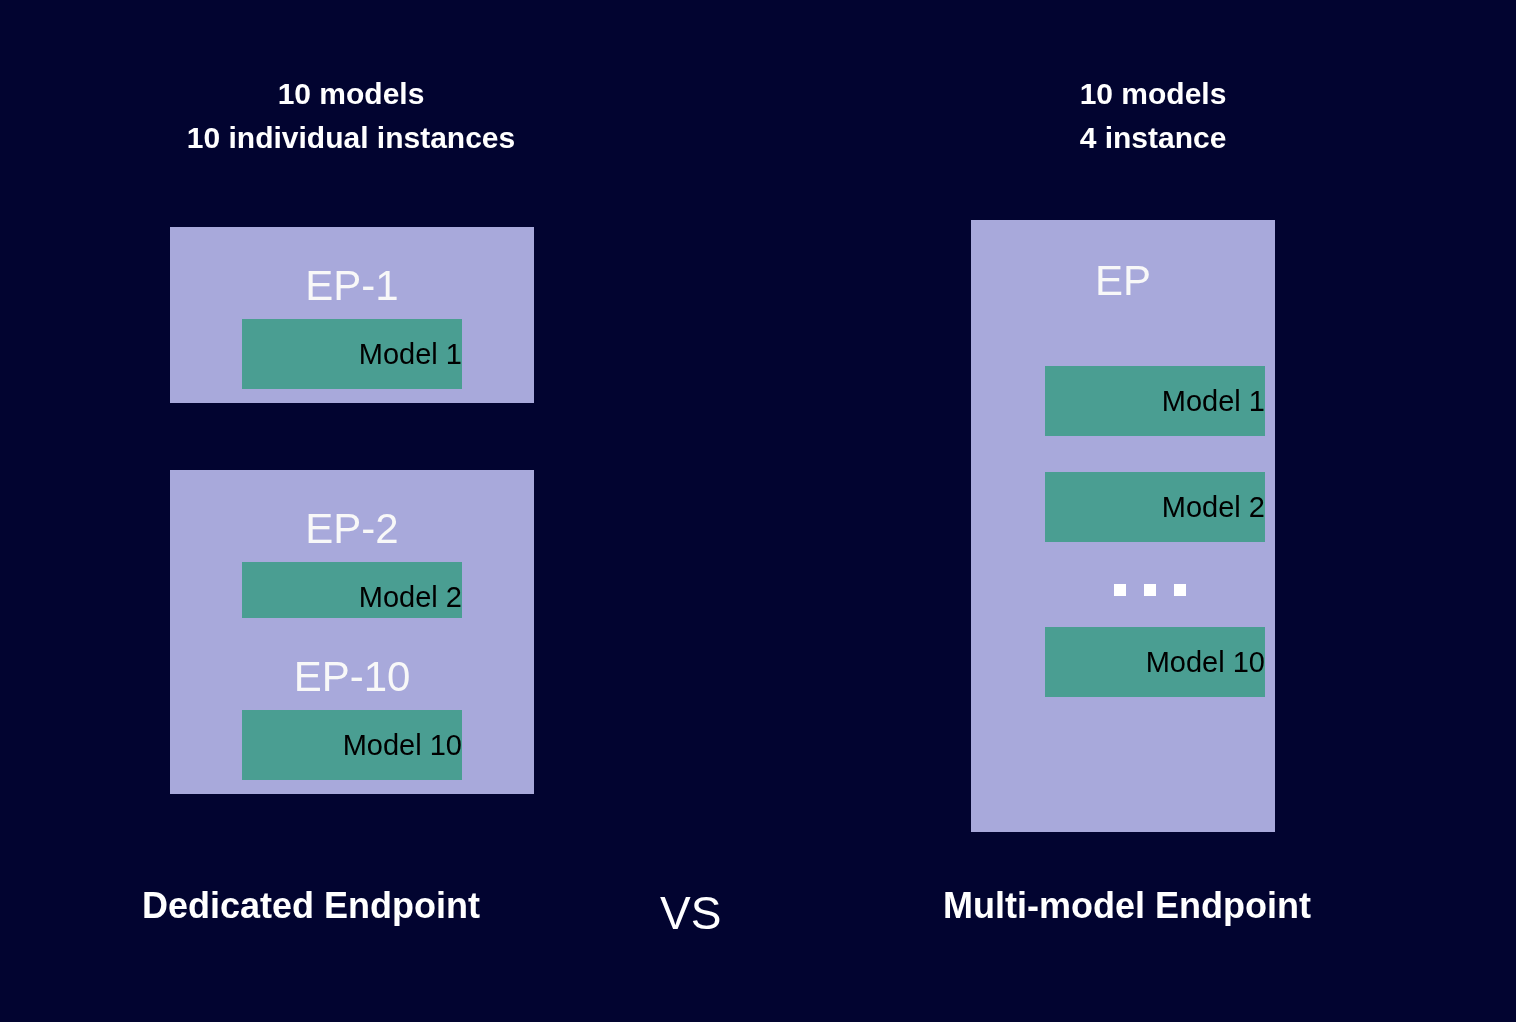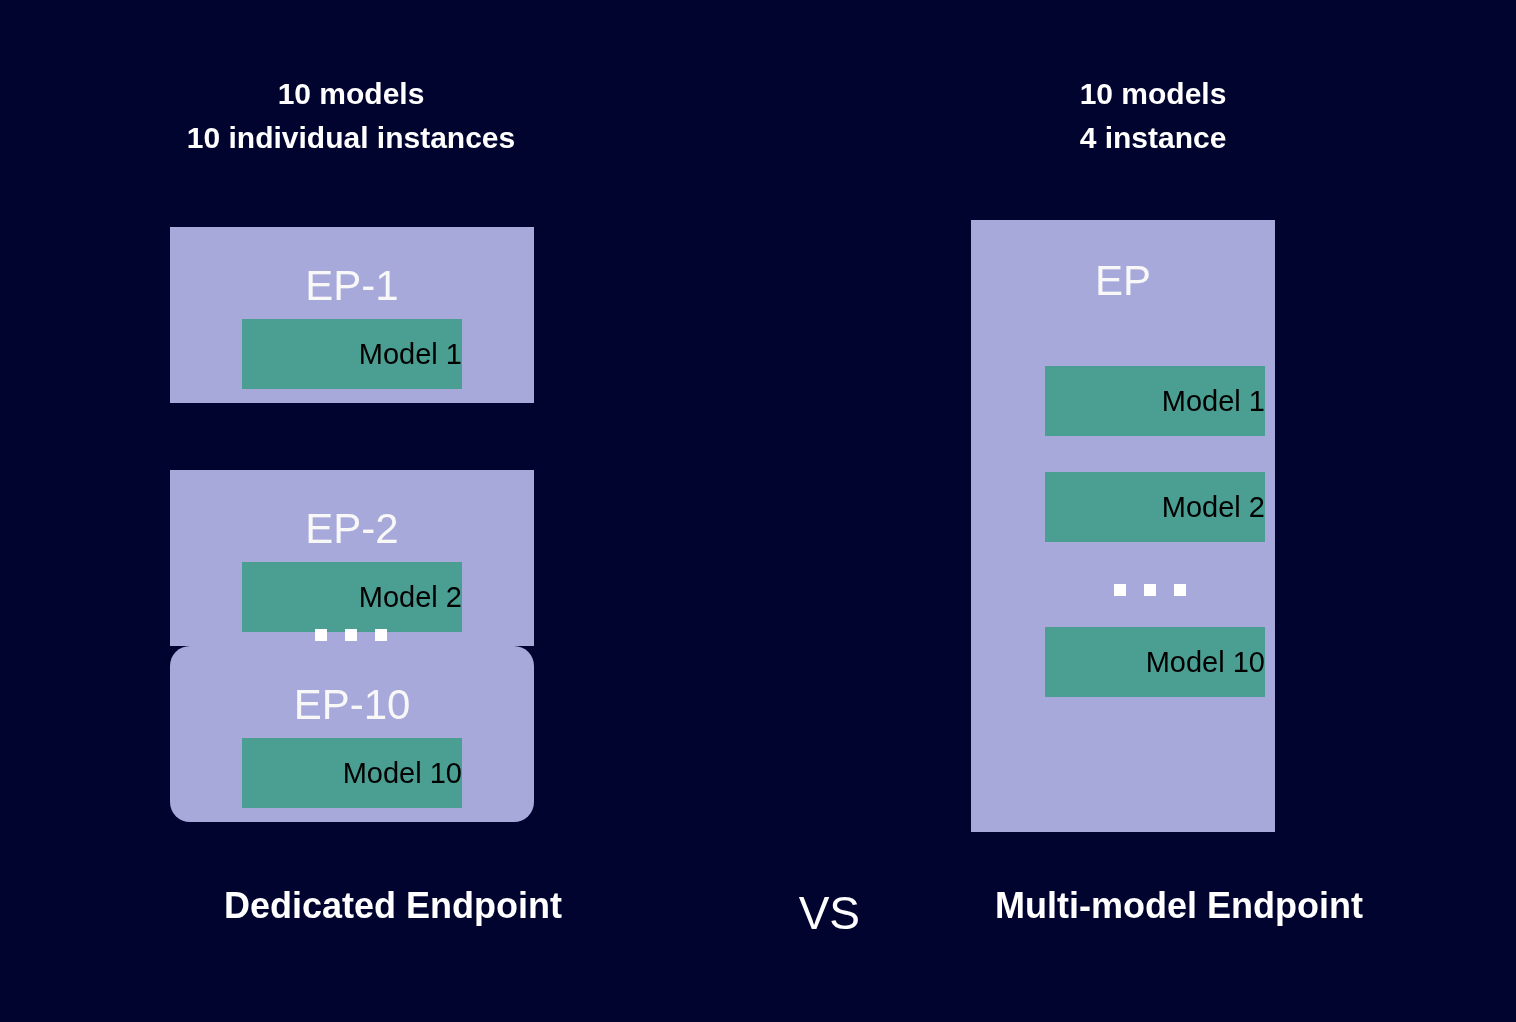--- a/index.html
+++ b/index.html
@@ -31,21 +31,21 @@
   .col-header.left-h  { left: 95px;  width: 512px; }
   .col-header.right-h { left: 895px; width: 516px; }
 
   .ep-box {
     position: absolute;
     background: var(--panel);
   }
   .ep-box.left-box { left: 170px; width: 364px; height: 176px; padding-left: 35px; }
   #ep1  { top: 227px; }
   #ep2  { top: 428px; margin-top: 42px; }
-  #ep10 { top: 646px; border-radius: 20px; }
+  #ep10 { top: 618px; }
   #ep-multi { left: 971px; top: 220px; width: 304px; height: 612px; }
 
   .ep-title {
     position: absolute;
     top: 38px; left: 0; right: 0;
     text-align: center;
     color: #f8f8f8;
     font-size: 42px;
     line-height: 1;
     font-weight: 400;
@@ -75,35 +75,35 @@
     gap: 18px;
   }
   #left-dots  { left: 315px;  top: 629px; }
   #right-dots { left: 1114px; top: 584px; }
   .dot { width: 12px; height: 12px; background: var(--text-light); }
 
   .col-label {
     position: absolute;
     top: 888px;
     width: 420px;
-    text-align: right;
+    text-align: left;
     color: var(--text-light);
     font-size: 36px;
     font-weight: 700;
     line-height: 1;
   }
   #left-label  { left: 142px; }
   #right-label { left: 943px; }
 
   .vs {
     position: absolute;
     left: 660px;
     top: 890px;
     width: 200px;
-    text-align: right;
+    text-align: left;
     color: var(--text-light);
     font-size: 46px;
     font-weight: 400;
     line-height: 1;
   }
 </style>
 </head>
 <body>
 
 <div class="page">

